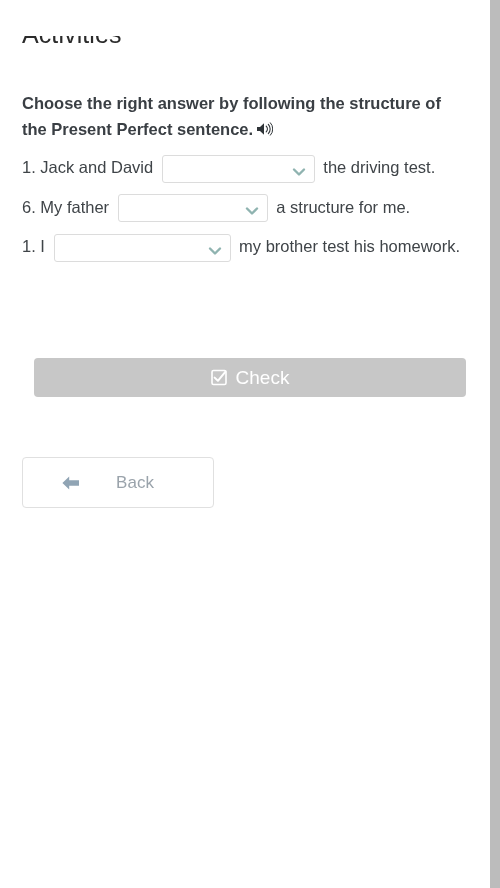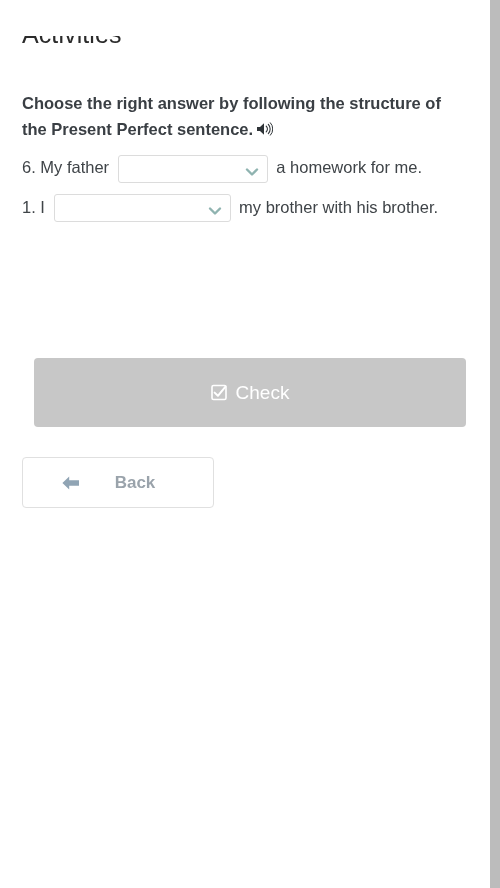--- a/index.html
+++ b/index.html
@@ -115,21 +115,21 @@
   .sel-w1 { width: 153px; }
   .sel-w2 { width: 150px; }
   .sel-w3 { width: 177px; }
 
   
   .check-btn {
     position: absolute;
     left: 34px;
     top: 322px;
     width: 432px;
-    height: 69px;
+    height: 39px;
     background: #c7c7c7;
     border: none;
     border-radius: 4px;
     color: #ffffff;
     font-family: "Liberation Sans", "DejaVu Sans", sans-serif;
     font-size: 19px;
     display: flex;
     align-items: center;
     justify-content: center;
     gap: 8px;
@@ -167,52 +167,56 @@
     height: 18px;
   }
   .back-label {
     position: absolute;
     left: 0;
     right: 0;
     text-align: center;
     padding-left: 34px;
     color: #9aa3ab;
     font-size: 17px;
-    font-weight: bold;
   }
 </style>
 </head>
 <body>
 
 <div id="page">
 
   <div class="page-title">Activities</div>
 
   <div class="instruction">
     <span>Choose the right answer by following the structure of the Present Perfect sentence.</span><span class="speaker-icon"><svg width="17" height="16" viewBox="0 0 17 16" xmlns="http://www.w3.org/2000/svg">
         <path d="M1 6 L4 6 L8 2.3 L8 13.7 L4 10 L1 10 Z" fill="#2f3438"></path>
         <path d="M10.2 5.1 A4.2 4.2 0 0 1 10.2 10.9" stroke="#2f3438" stroke-width="1.2" fill="none" stroke-linecap="round"></path>
         <path d="M12.3 3.4 A6.6 6.6 0 0 1 12.3 12.6" stroke="#2f3438" stroke-width="1.1" fill="none" stroke-linecap="round"></path>
         <path d="M14.4 1.8 A9 9 0 0 1 14.4 14.2" stroke="#2f3438" stroke-width="1" fill="none" stroke-linecap="round"></path>
       </svg></span>
   </div>
 
   <div class="questions">
 
+    <div class="qline">
+      <span class="qtext">1. Jack and David </span><span class="sel sel-w1"><span class="chev"><svg width="16" height="16" viewBox="0 0 16 16" xmlns="http://www.w3.org/2000/svg">
+              <path d="M3 5.5 L8 10.5 L13 5.5" stroke="#8fb3b0" stroke-width="2.4" fill="none" stroke-linecap="round" stroke-linejoin="round"></path>
+            </svg></span></span><span class="qtext"> the driving test.</span>
+    </div>
 
     <div class="qline">
       <span class="qtext">6. My father </span><span class="sel sel-w2"><span class="chev"><svg width="16" height="16" viewBox="0 0 16 16" xmlns="http://www.w3.org/2000/svg">
               <path d="M3 5.5 L8 10.5 L13 5.5" stroke="#8fb3b0" stroke-width="2.4" fill="none" stroke-linecap="round" stroke-linejoin="round"></path>
-            </svg></span></span><span class="qtext"> a homework for me.</span>
+            </svg></span></span><span class="qtext"> a structure for me.</span>
     </div>
 
     <div class="qline">
       <span class="qtext">1. I </span><span class="sel sel-w3"><span class="chev"><svg width="16" height="16" viewBox="0 0 16 16" xmlns="http://www.w3.org/2000/svg">
               <path d="M3 5.5 L8 10.5 L13 5.5" stroke="#8fb3b0" stroke-width="2.4" fill="none" stroke-linecap="round" stroke-linejoin="round"></path>
-            </svg></span></span><span class="qtext"> my brother with his brother.</span>
+            </svg></span></span><span class="qtext"> my brother test his homework.</span>
     </div>
 
   </div>
 
   <div class="check-btn">
     <span class="check-icon">
       <svg width="17" height="17" viewBox="0 0 17 17" xmlns="http://www.w3.org/2000/svg">
         <rect x="1" y="1.5" width="14" height="14" rx="1.5" fill="none" stroke="#ffffff" stroke-width="1.6"></rect>
         <path d="M3.6 8.6 L6.9 11.8 L14.5 2.6" stroke="#ffffff" stroke-width="2" fill="none" stroke-linecap="round" stroke-linejoin="round"></path>
       </svg>

